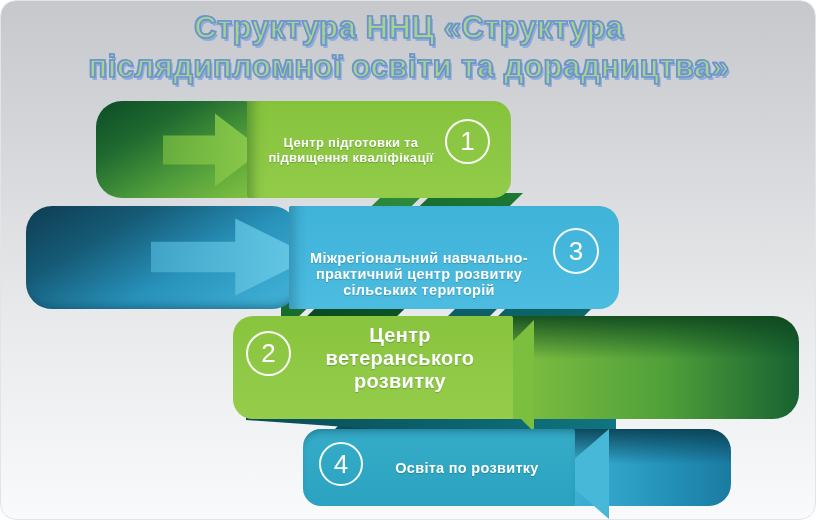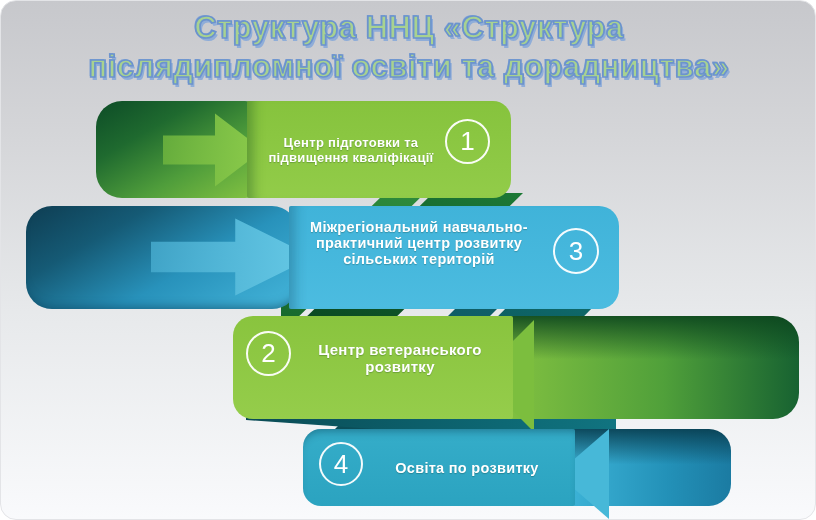--- a/index.html
+++ b/index.html
@@ -52,40 +52,40 @@
       background:linear-gradient(200deg,#34933f,#15682d);}
   
   .t2{left:25px;top:205px;width:272px;height:103px;border-radius:26px;
       background:linear-gradient(150deg,#0e3d52 0%,#155a75 28%,#2892bb 60%,#45b6db 100%);
       box-shadow:inset 0 -8px 10px -6px rgba(10,60,85,.55);}
   .c2{left:150px;top:216px;width:162px;height:80px;
       background:linear-gradient(90deg,rgba(70,170,205,.85),#66c9e6);}
   .r2{left:288px;top:205px;width:330px;height:103px;border-radius:2px 20px 20px 2px;
       background:linear-gradient(180deg,#40b3d9 0%,#4cbce0 100%);
       box-shadow:inset 16px 0 12px -10px rgba(10,60,90,.3);}
-  .lbl2{left:298px;top:190px;width:240px;height:103px;font-size:14.5px;}
+  .lbl2{left:298px;top:221px;width:240px;height:103px;font-size:14.5px;}
   .n2{left:552px;top:227px;width:46px;height:46px;}
   
   .bandB{left:320px;top:300px;width:290px;height:148px;}
   .bandB .s1{clip-path:polygon(192px 0,278px 0,132px 148px,46px 148px);
       background:linear-gradient(200deg,#0f6b6b 0%,#083f4a 90%);}
   .bandB .s2{clip-path:polygon(142px 0,184px 0,36px 148px,-6px 148px);
       background:linear-gradient(200deg,#11656d,#0a4a55);}
   .foldB{position:absolute;left:245px;top:392px;width:370px;height:40px;z-index:1;
       transform:skewY(4deg);
       background:linear-gradient(90deg,#0a4b55 0%,#0d6874 70%,#117480 100%);}
   
   .rib3{position:absolute;left:498px;top:315px;width:300px;height:103px;
       border-radius:4px 26px 26px 4px;
       background:linear-gradient(180deg,rgba(12,70,30,.9) 0%,rgba(12,70,30,0) 42%),
                  linear-gradient(90deg,#84c241 0%,#50a03a 55%,#176231 100%);}
   .h3{left:477px;top:319px;width:56px;height:112px;background:#7cbe3e;}
   .r3{left:232px;top:315px;width:280px;height:103px;border-radius:20px 2px 2px 20px;
       background:linear-gradient(180deg,#89c43e 0%,#95cd4b 100%);}
-  .lbl3{left:296px;top:315px;width:206px;height:84px;font-size:15px;}
+  .lbl3{left:296px;top:315px;width:206px;height:84px;font-size:20px;}
   .n3{left:245px;top:330px;width:45px;height:45px;}
   
   .rib4{position:absolute;left:570px;top:428px;width:160px;height:77px;
       border-radius:4px 22px 22px 4px;
       background:linear-gradient(180deg,rgba(8,62,80,.9) 0%,rgba(8,62,80,0) 46%),
                  linear-gradient(90deg,#3cb2d6 0%,#2391b8 60%,#1b7ba2 100%);}
   .h4{left:556px;top:428px;width:52px;height:90px;background:#47b8d8;}
   .r4{left:302px;top:428px;width:272px;height:77px;border-radius:18px 2px 2px 18px;
       background:linear-gradient(180deg,#35adc9 0%,#2ba3c0 100%);
       box-shadow:inset 0 7px 9px -5px rgba(5,50,70,.45);}

